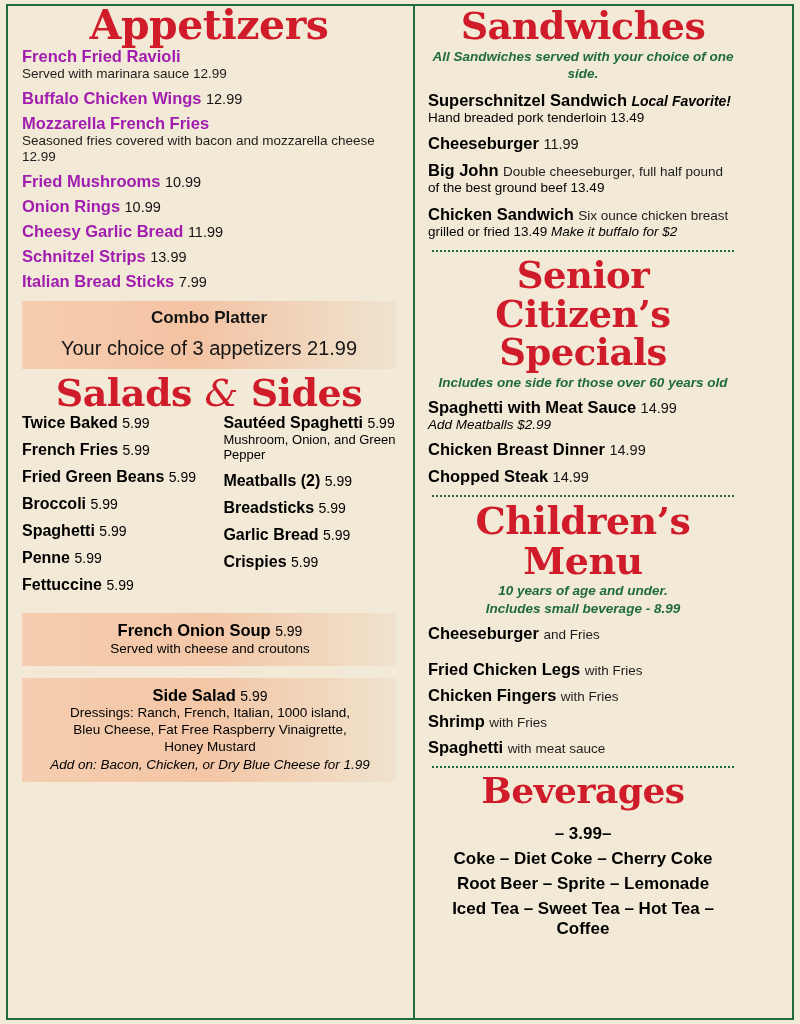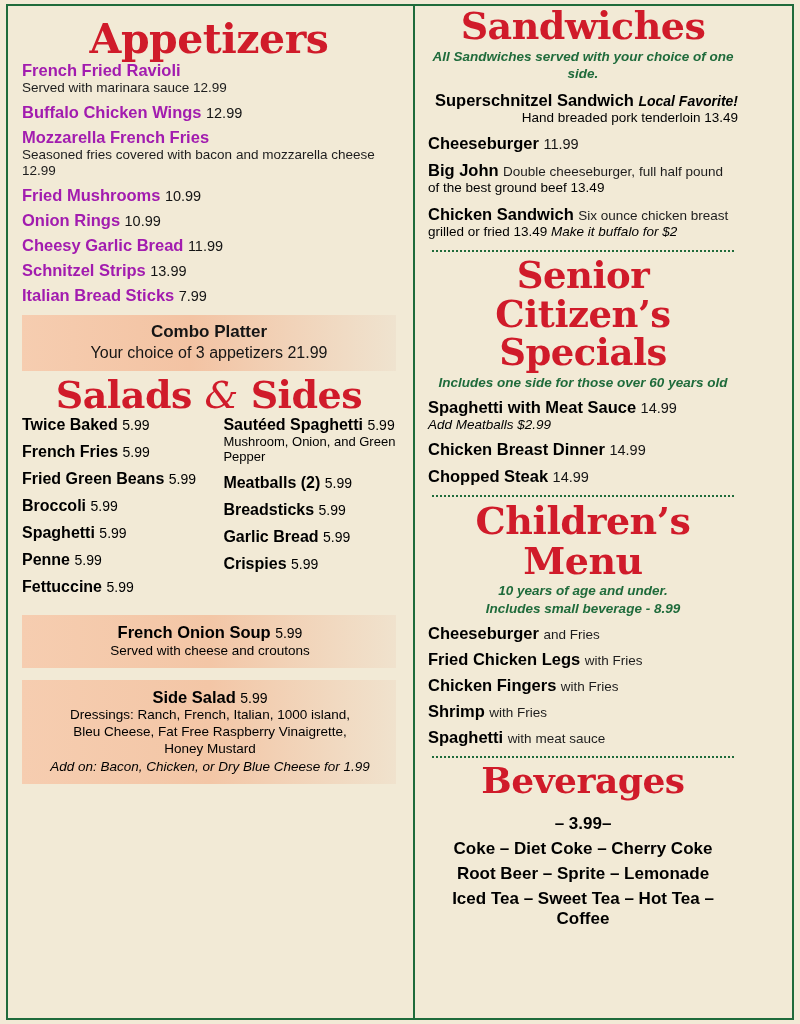--- a/index.html
+++ b/index.html
@@ -27,21 +27,21 @@
     left: 6px; top: 4px; right: 6px; bottom: 4px;
     border: 2px solid #1f6b3b;
     pointer-events: none;
   }
   .col {
     position: relative;
     box-sizing: border-box;
   }
   .col-left {
     width: 414px;
-    padding: 18px 18px 6px 22px;
+    padding: 4px 18px 6px 22px;
   }
   .col-right {
     width: 344px;
     padding: 6px 20px 6px 14px;
   }
   .divider {
     position: absolute;
     left: 413px;
     top: 6px;
     bottom: 6px;
@@ -118,23 +118,23 @@
     padding: 7px 10px 9px 10px;
     text-align: center;
     margin: 10px 0 4px 0;
   }
   .band .title {
     font-weight: bold;
     font-size: 17px;
     color: #151515;
   }
   .band .sub {
-    font-size: 16px;
+    font-size: 20px;
     color: #151515;
-    margin-top: 2px;
+    margin-top: 9px;
   }
   .band-left {
     background: linear-gradient(90deg, #f6cdb0 0%, #f3c6a6 50%, #f0e2cd 100%);
     padding: 8px 10px 10px 12px;
     margin: 10px 0 0 0;
     text-align: center;
   }
   .band-left .title {
     font-weight: bold;
     font-size: 16.5px;
@@ -329,21 +329,21 @@
     </div>
 
   </div>
 
   <div class="col col-right">
 
     <h1 class="section h-sandwiches">Sandwiches</h1>
     <div class="subnote">All Sandwiches served with your choice of one side.</div>
 
 
-    <div class="right-item" style="margin-top:8px;text-align:right;">
+    <div class="right-item" style="margin-top:8px;">
       <span class="right-name">Superschnitzel Sandwich</span>
       <span class="ital">Local Favorite!</span>
       <div class="right-desc">Hand breaded pork tenderloin  13.49</div>
     </div>
 
     <div class="right-item" style="margin-top:8px;">
       <span class="right-name">Cheeseburger</span>
       <span class="price">11.99</span>
     </div>
 
@@ -388,21 +388,21 @@
 
     <h1 class="section h-children">
       <span>Children’s</span><br>
       <span>Menu</span>
     </h1>
     <div class="subnote">
       <span>10 years of age and under.</span><br>
       <span>Includes small beverage - 8.99</span>
     </div>
 
-    <div class="right-item" style="margin-bottom:7px;">
+    <div class="right-item" style="margin-bottom:17px;">
       <span class="right-name">Cheeseburger</span>
       <span class="desc-inline">and Fries</span>
     </div>
     <div class="right-item" style="margin-bottom:7px;">
       <span class="right-name">Fried Chicken Legs</span>
       <span class="desc-inline">with Fries</span>
     </div>
     <div class="right-item" style="margin-bottom:7px;">
       <span class="right-name">Chicken Fingers</span>
       <span class="desc-inline">with Fries</span>

